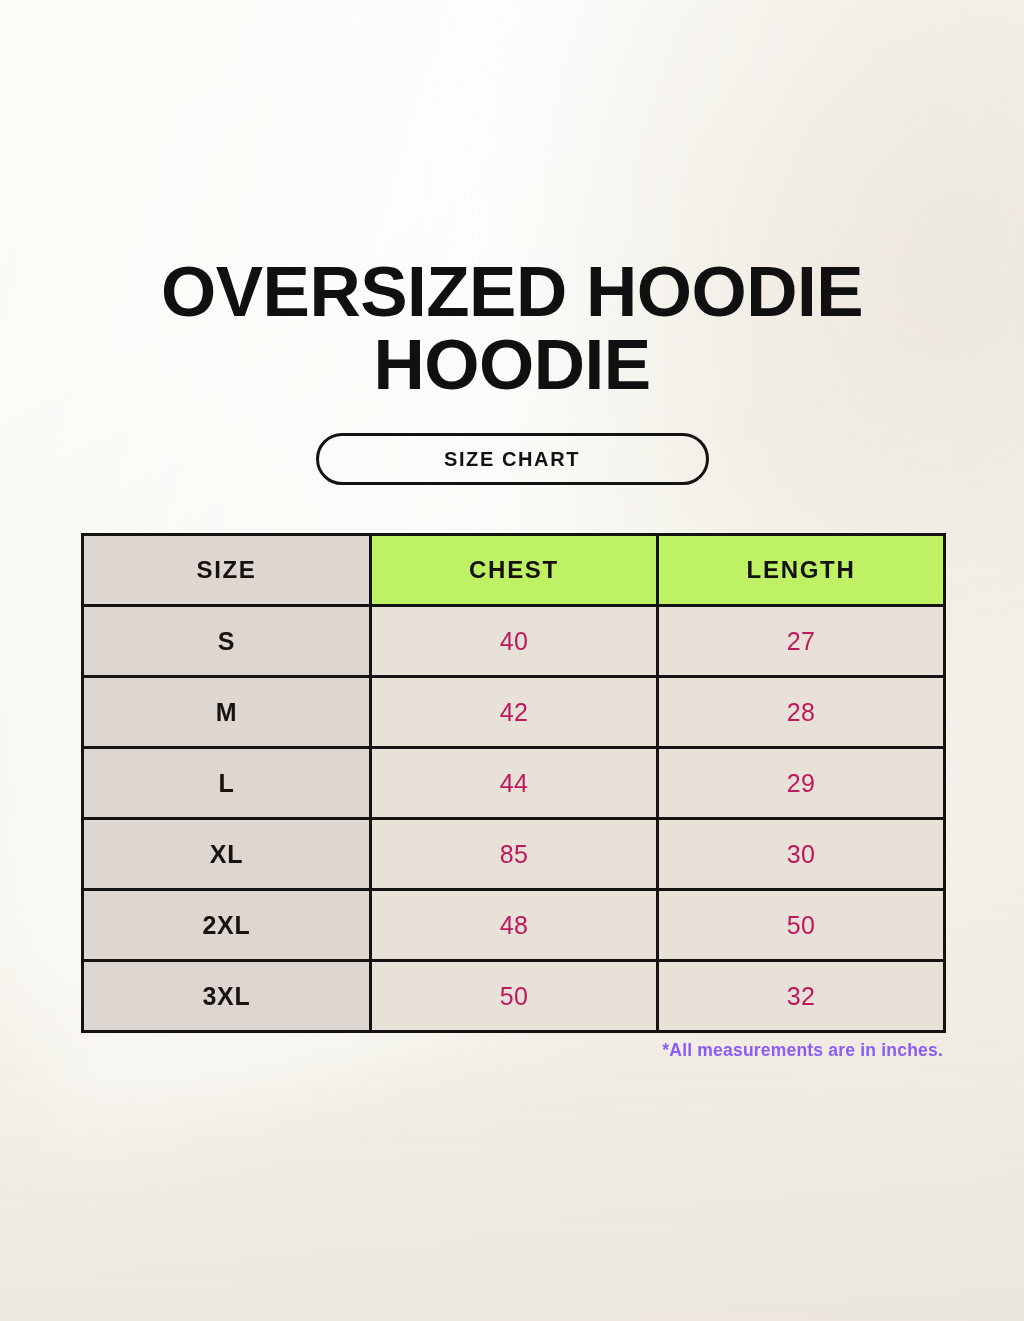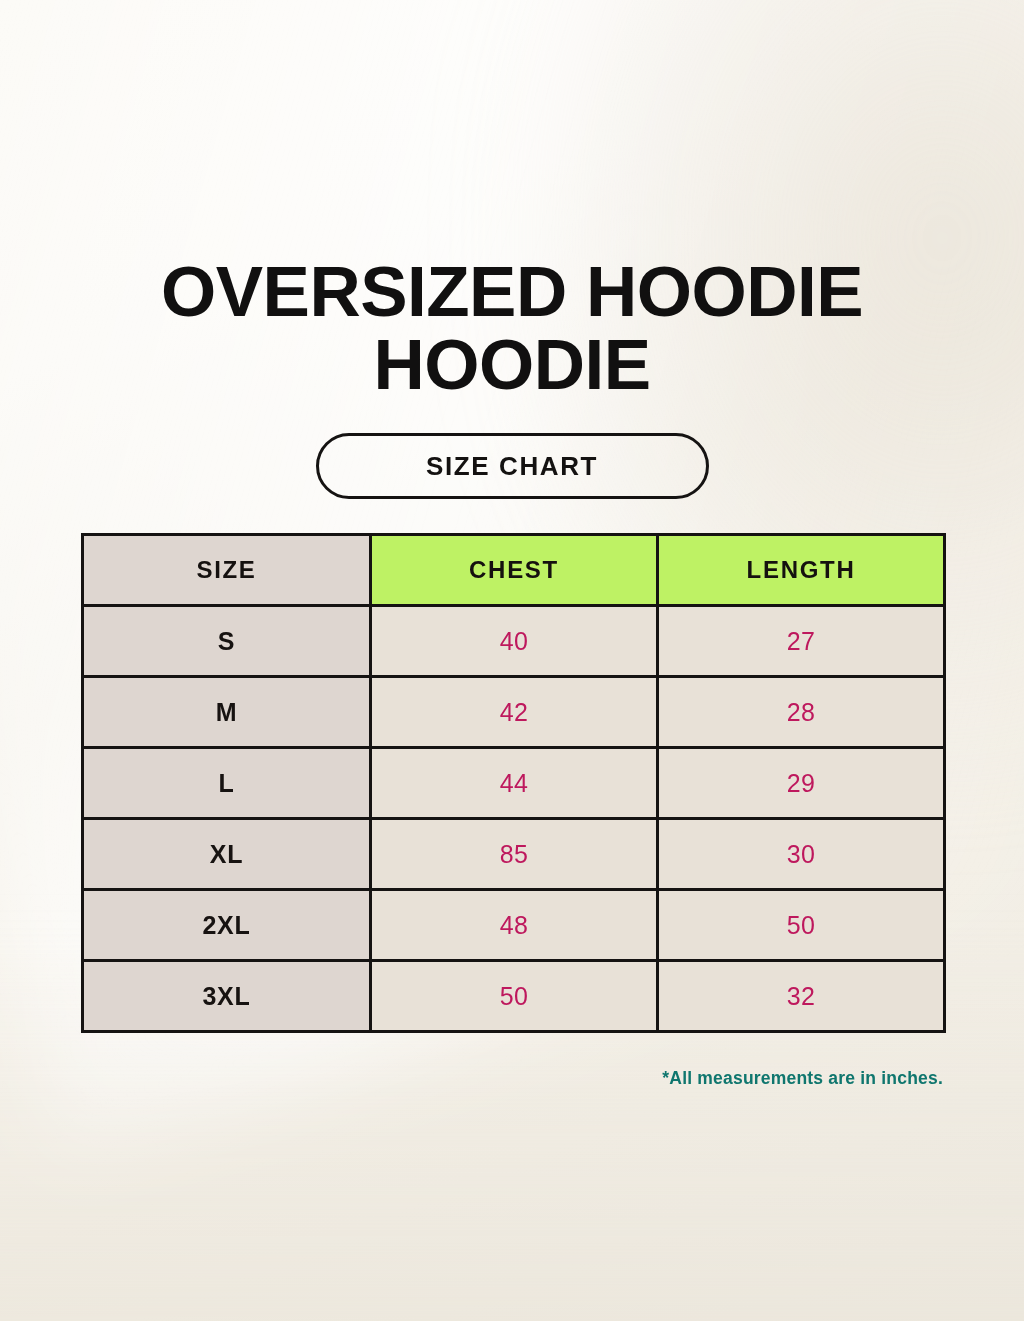--- a/index.html
+++ b/index.html
@@ -108,25 +108,25 @@
     right: 0;
     top: 433px;
     display: flex;
     justify-content: center;
   }
   .badge {
     display: inline-flex;
     align-items: center;
     justify-content: center;
     width: 393px;
-    height: 66px;
+    height: 52px;
     border: 3px solid #151312;
     border-radius: 999px;
     background: transparent;
-    font-size: 26px;
+    font-size: 20px;
     font-weight: 700;
     letter-spacing: 1.6px;
     color: #141211;
   }
 
   
   .table-wrap {
     position: absolute;
     left: 81px;
     top: 533px;
@@ -180,22 +180,21 @@
   
   .footnote {
     position: absolute;
     left: 81px;
     width: 862px;
     top: 1040px;
     text-align: right;
     font-size: 17.5px;
     font-weight: 700;
     letter-spacing: 0.2px;
-    color: #0f766e;
-    margin-top: 28px;
+    color: #8b5cf6;
   }
 </style>
 </head>
 <body>
 
 <div class="bg-base"></div>
 <div class="bg-wash-1"></div>
 <div class="bg-wash-2"></div>
 <div class="bg-wash-3"></div>
 <div class="bg-wash-4"></div>

